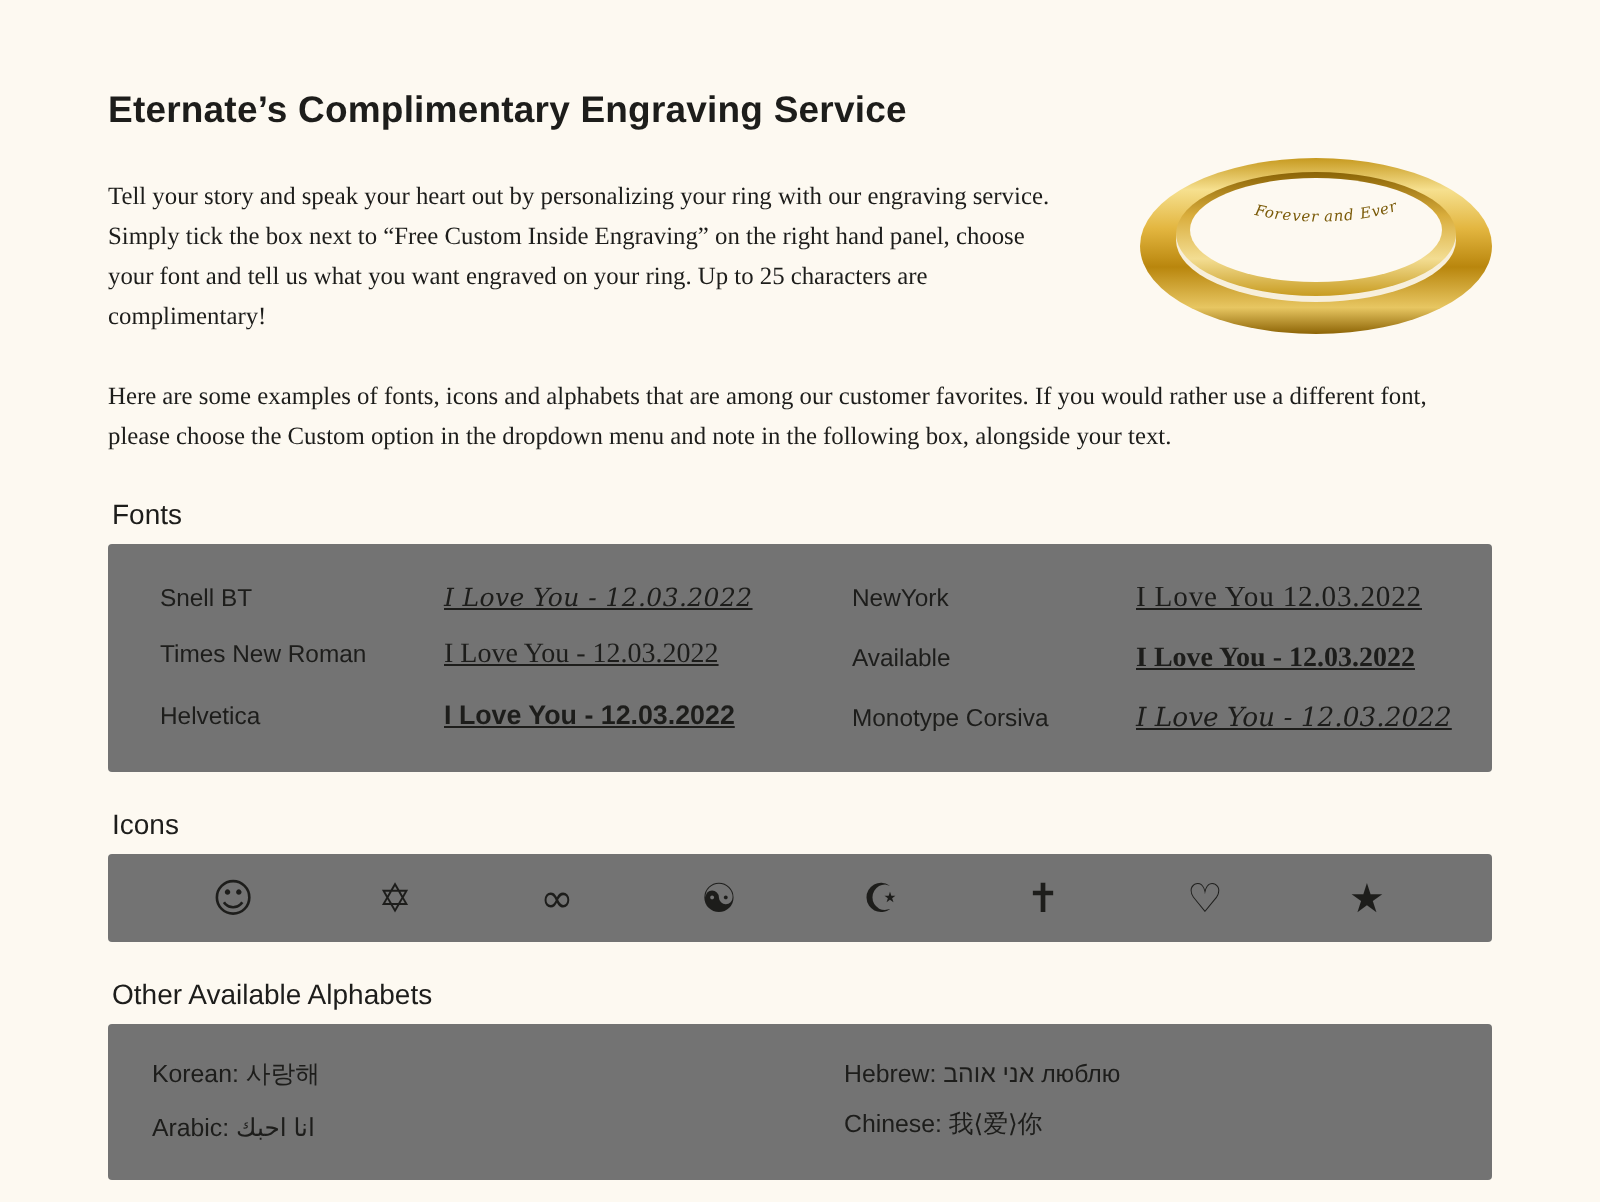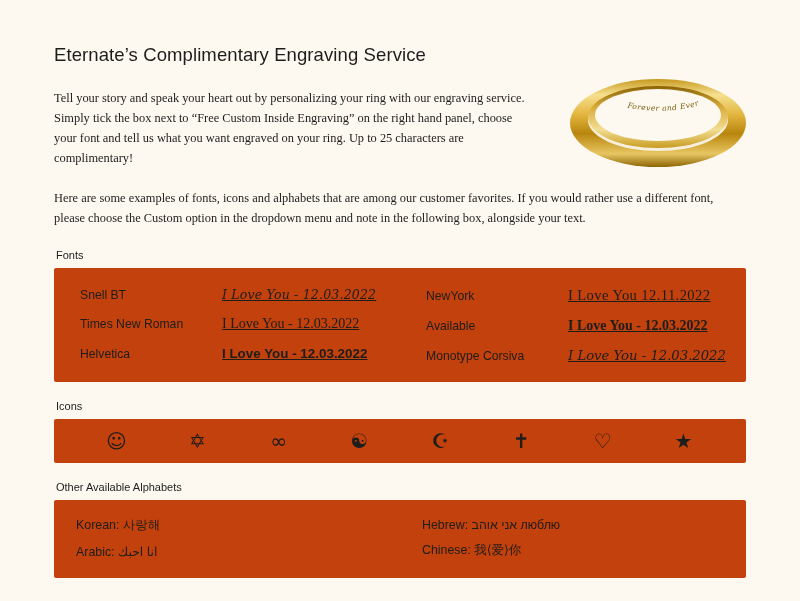--- a/index.html
+++ b/index.html
@@ -16,21 +16,21 @@
   }
   .page {
     position: relative;
     width: 800px;
     height: 601px;
     box-sizing: border-box;
     padding: 44px 54px 0 54px;
   }
   .title {
     font-size: 18.5px;
-    font-weight: 400;
+    font-weight: 700;
     letter-spacing: 0.1px;
     margin: 0 0 22px 0;
     color: #1d1d1b;
   }
   .para {
     font-size: 12.4px;
     line-height: 1.62;
     margin: 0 0 20px 0;
     max-width: 475px;
     color: #1d1d1b;
@@ -40,26 +40,26 @@
     max-width: 694px;
   }
   .ring-wrap {
     position: absolute;
     top: 66px;
     right: 48px;
     width: 190px;
     height: 105px;
   }
   .section-label {
-    font-size: 11px;
+    font-size: 14px;
     margin: 0 0 7px 2px;
     color: #1d1d1b;
   }
   .panel {
-    background: #c2410c;
+    background: #737373;
     border-radius: 2px;
     margin-bottom: 18px;
   }
   
   .fonts-panel {
     padding: 12px 0 12px 0;
     display: flex;
   }
   .fonts-col {
     flex: 1 1 50%;
@@ -183,21 +183,21 @@
         <span class="font-sample s-times">I Love You - 12.03.2022</span>
       </div>
       <div class="font-row">
         <span class="font-name">Helvetica</span>
         <span class="font-sample s-helv">I Love You - 12.03.2022</span>
       </div>
     </div>
     <div class="fonts-col">
       <div class="font-row">
         <span class="font-name">NewYork</span>
-        <span class="font-sample s-newyork">I Love You  12.11.2022</span>
+        <span class="font-sample s-newyork">I Love You  12.03.2022</span>
       </div>
       <div class="font-row">
         <span class="font-name">Available</span>
         <span class="font-sample s-garamond">I Love You - 12.03.2022</span>
       </div>
       <div class="font-row">
         <span class="font-name">Monotype Corsiva</span>
         <span class="font-sample s-corsiva">I Love You - 12.03.2022</span>
       </div>
     </div>

